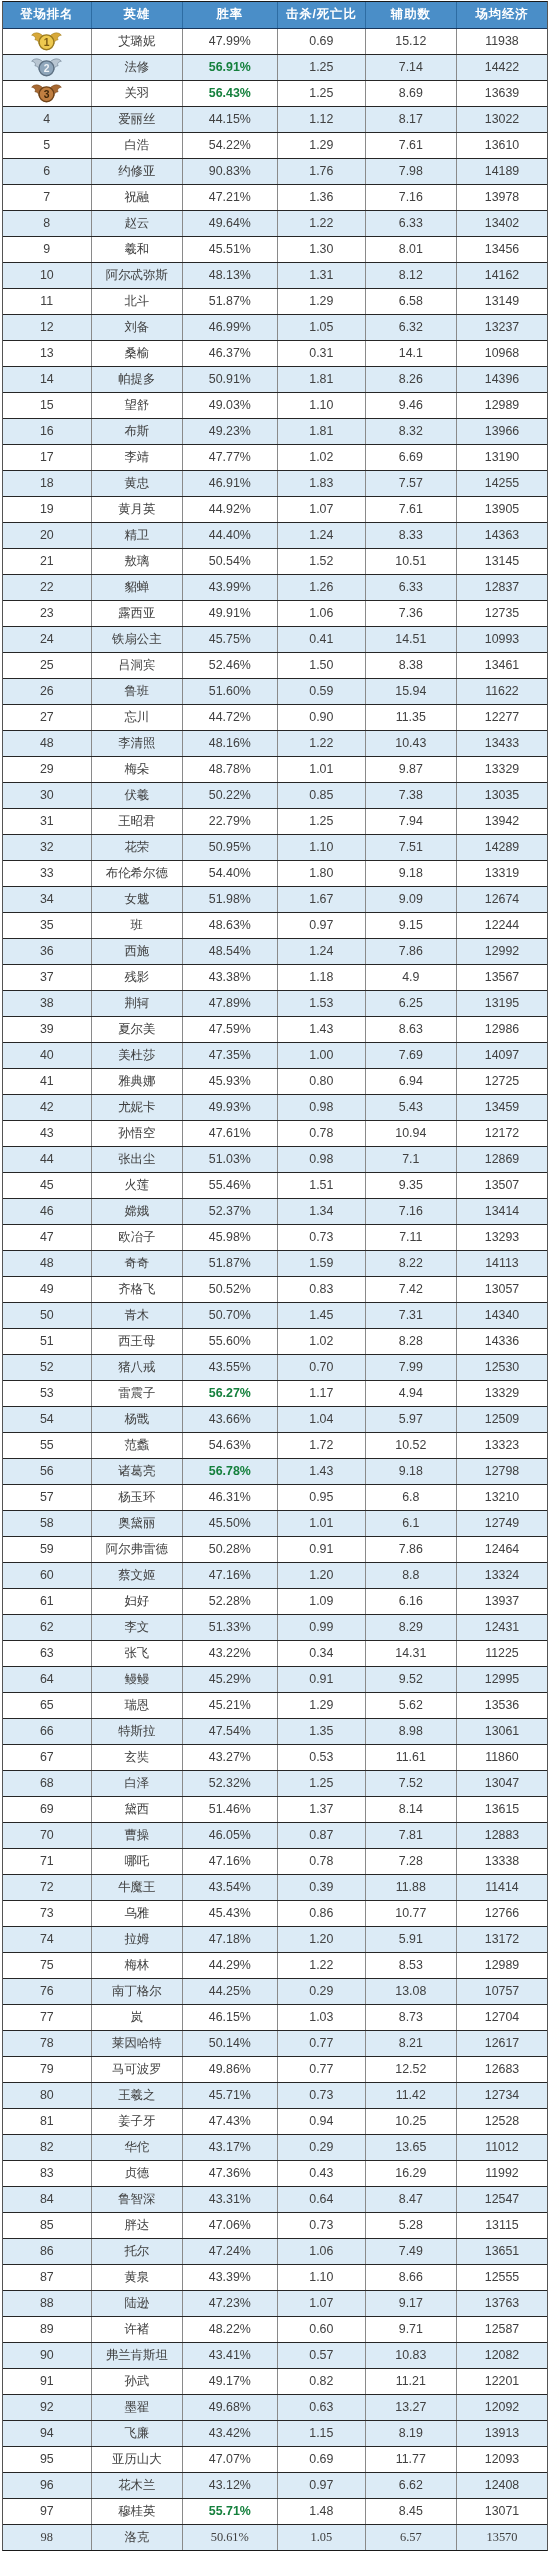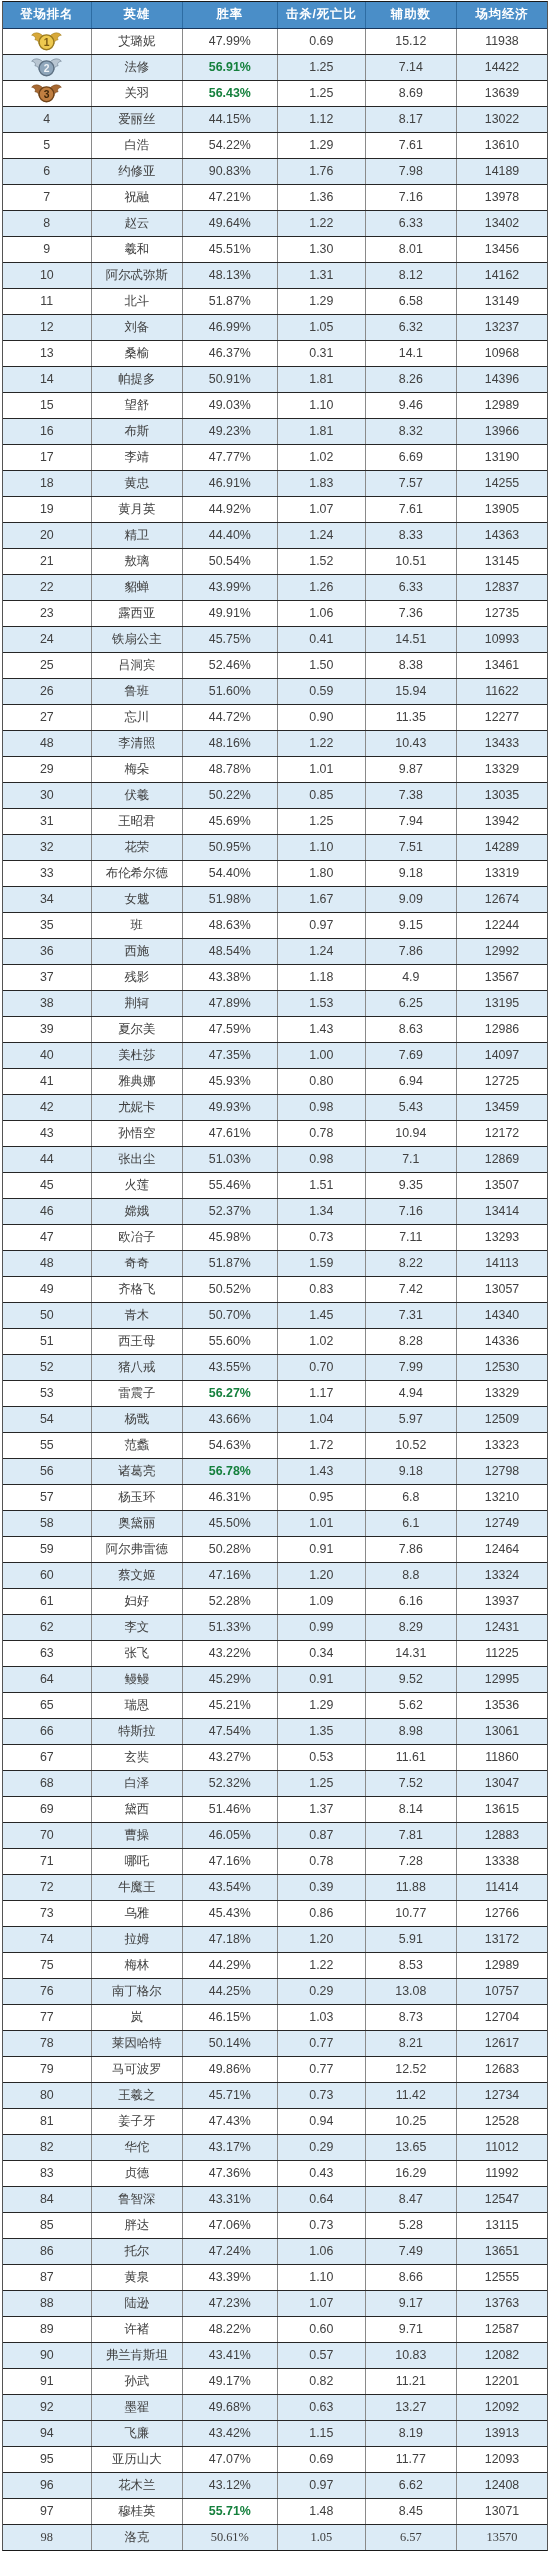--- a/index.html
+++ b/index.html
@@ -322,21 +322,21 @@
     <div class="cell">30</div>
     <div class="cell">伏羲</div>
     <div class="cell">50.22%</div>
     <div class="cell">0.85</div>
     <div class="cell">7.38</div>
     <div class="cell">13035</div>
   </div>
       <div class="grid-row body-row">
     <div class="cell">31</div>
     <div class="cell">王昭君</div>
-    <div class="cell">45.69%</div>
+    <div class="cell">22.79%</div>
     <div class="cell">1.25</div>
     <div class="cell">7.94</div>
     <div class="cell">13942</div>
   </div>
       <div class="grid-row body-row alt">
     <div class="cell">32</div>
     <div class="cell">花荣</div>
     <div class="cell">50.95%</div>
     <div class="cell">1.10</div>
     <div class="cell">7.51</div>

